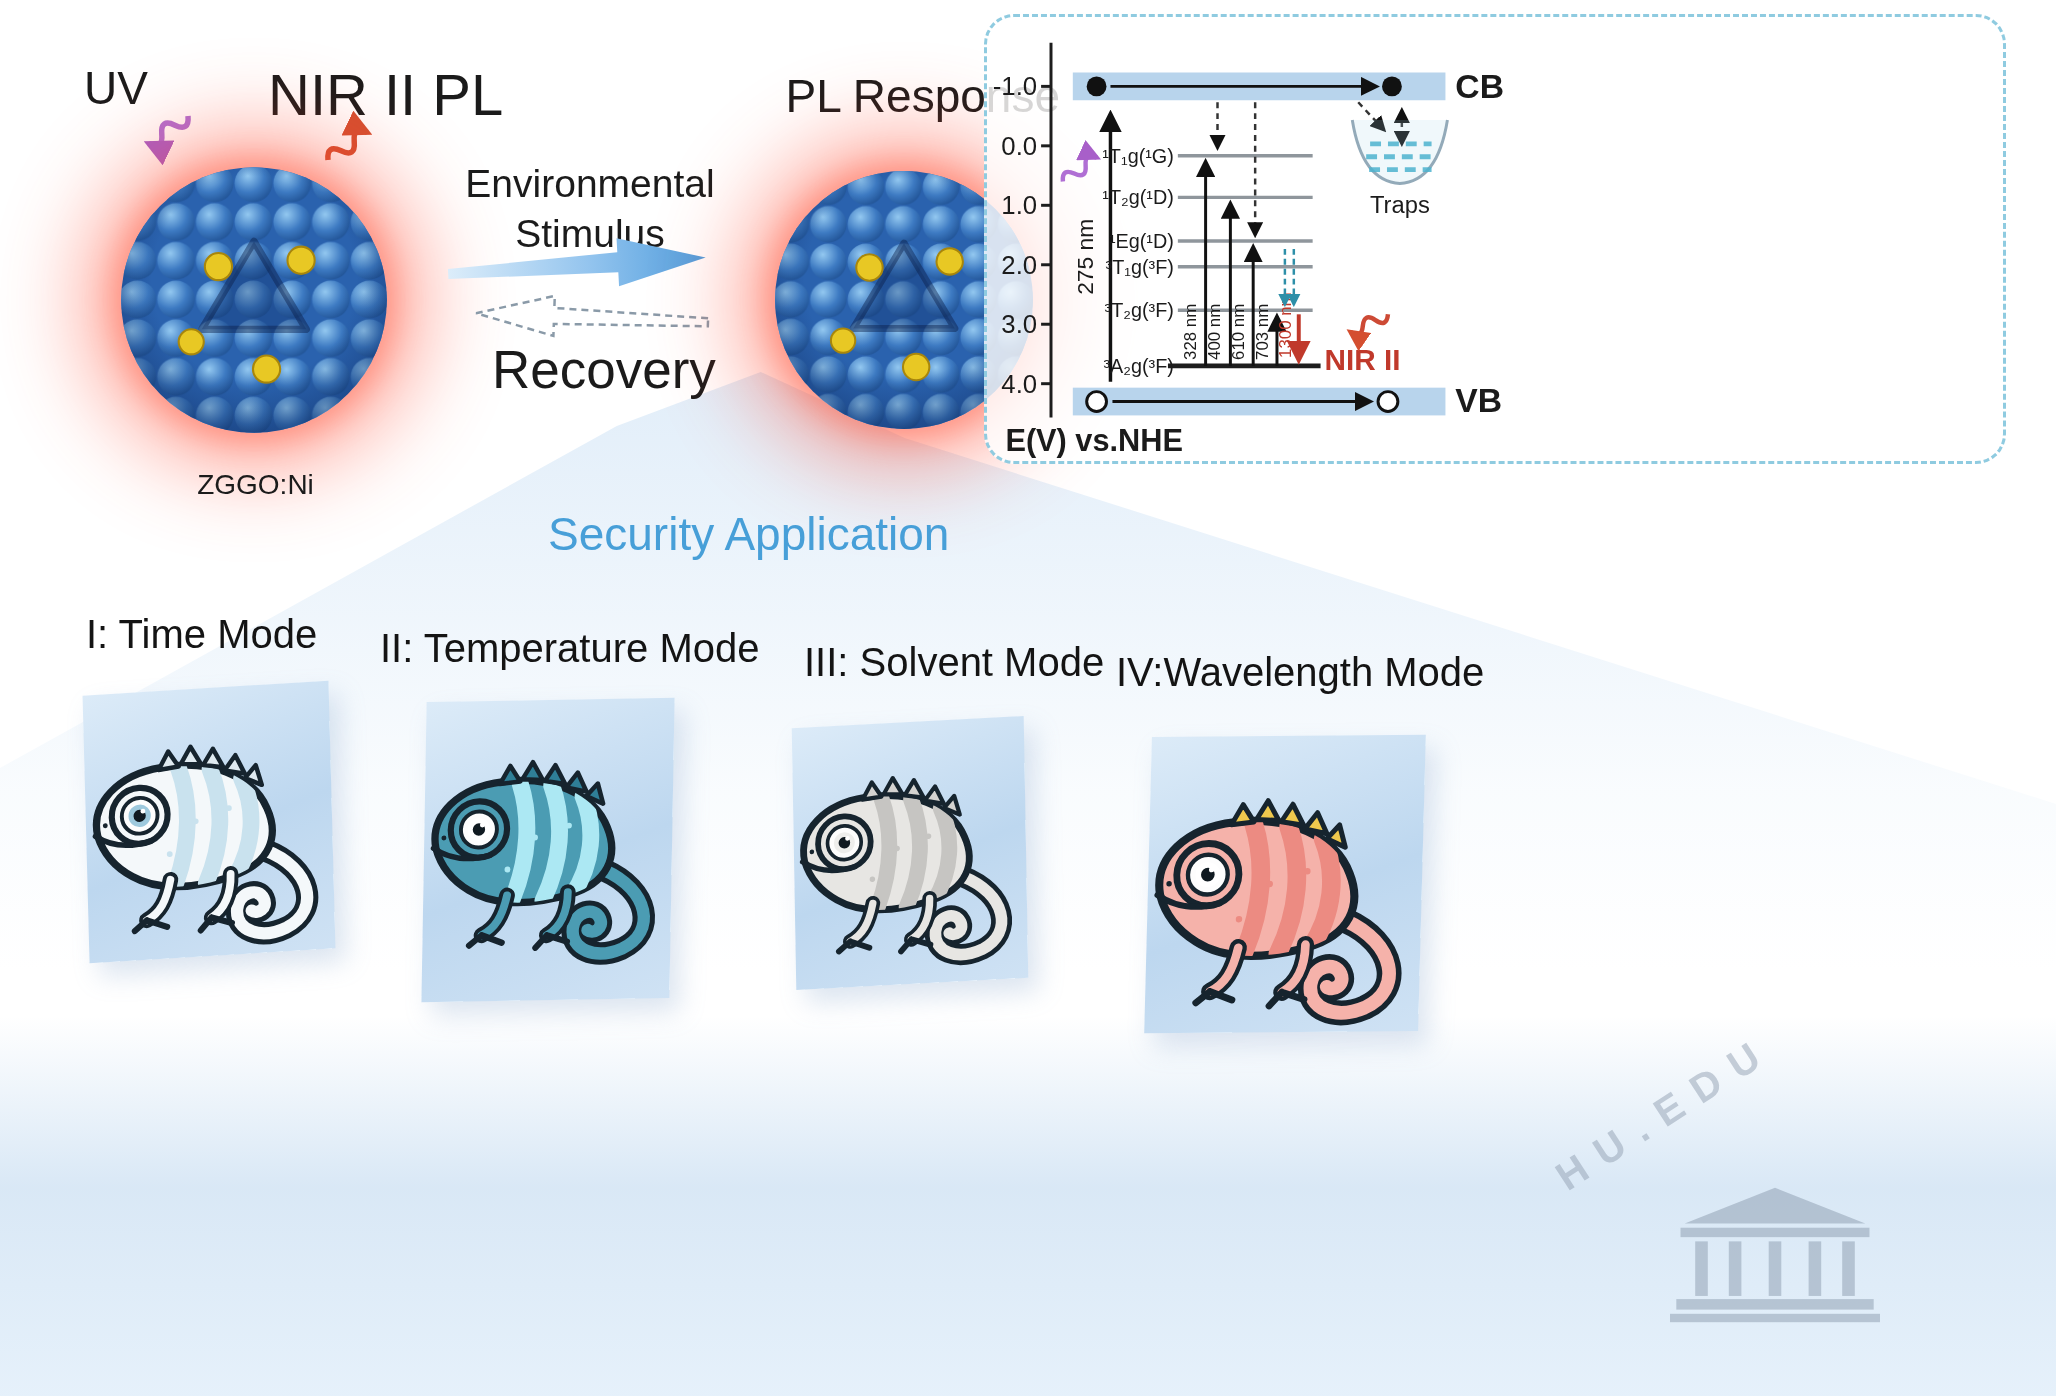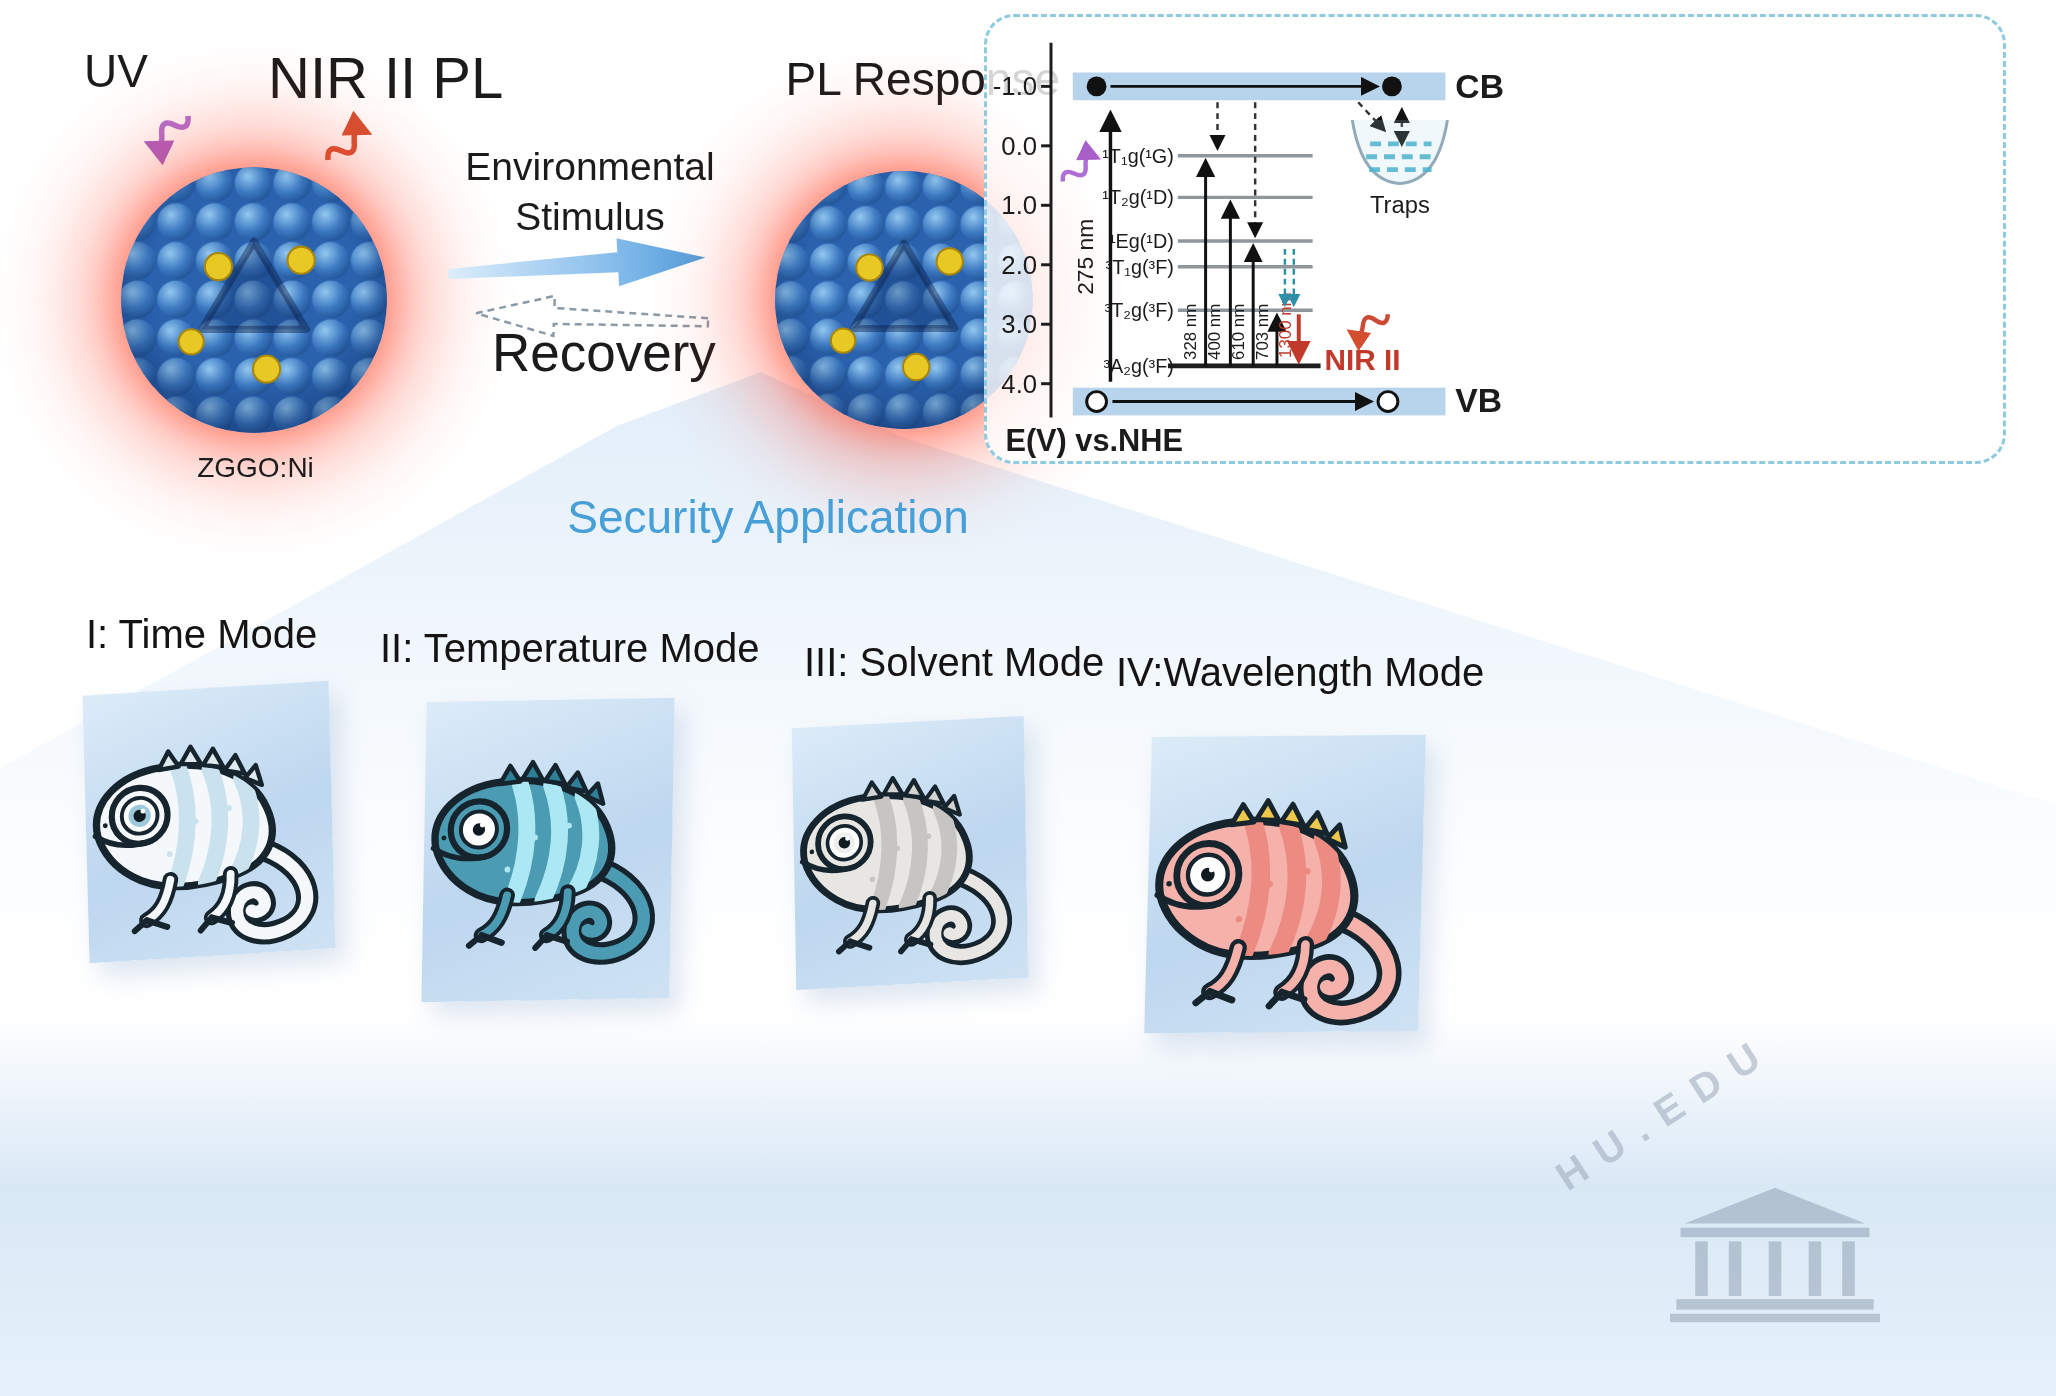--- a/index.html
+++ b/index.html
@@ -7,28 +7,28 @@
          font-family:"Liberation Sans","DejaVu Sans",sans-serif;color:#1b1b1b;}
   .stage *{box-sizing:border-box;}
 
   
   .bg-mid{position:absolute;left:0;top:372px;width:100%;height:600px;
     background:linear-gradient(180deg,rgba(168,204,238,.62),rgba(205,228,246,.22) 70%,rgba(205,228,246,0));
     clip-path:polygon(0 66%,30% 9%,37% 0,44% 11%,100% 72%,100% 100%,0 100%);opacity:.55;}
   .bg-bottom{position:absolute;left:0;bottom:0;width:100%;height:380px;
     background:linear-gradient(180deg,rgba(200,224,244,0),rgba(186,213,238,.55) 45%,rgba(214,232,248,.62));}
 
-  .t{position:absolute;font-weight:500;}
+  .t{position:absolute;font-weight:500;margin-top:17px;}
   .uv{left:84px;top:44px;font-size:46px;}
   .nirpl{left:268px;top:44px;font-size:58px;}
   .plresp{left:740px;top:52px;width:320px;text-align:right;font-size:46px;}
   .zggo{left:138px;top:452px;width:235px;text-align:center;font-size:28px;}
   .env{left:462px;top:142px;width:256px;text-align:center;font-size:39px;line-height:1.28;}
   .recovery{left:492px;top:322px;width:200px;text-align:center;font-size:53px;}
-  .security{left:548px;top:490px;width:440px;text-align:center;font-size:46px;
+  .security{left:548px;top:490px;width:440px;text-align:left;font-size:46px;
             color:var(--security,#479fd8);font-weight:500;}
 
   .sq{position:absolute;overflow:visible;}
   .sqUV{left:84px;top:102px;width:120px;height:90px;}
   .sqNIR{left:312px;top:104px;width:120px;height:80px;}
 
   .arrow{position:absolute;overflow:visible;}
   .arrowR{left:448px;top:232px;width:270px;height:70px;transform:rotate(-3deg);}
   .arrowL{left:462px;top:290px;width:246px;height:58px;transform:rotate(2deg);}
 

